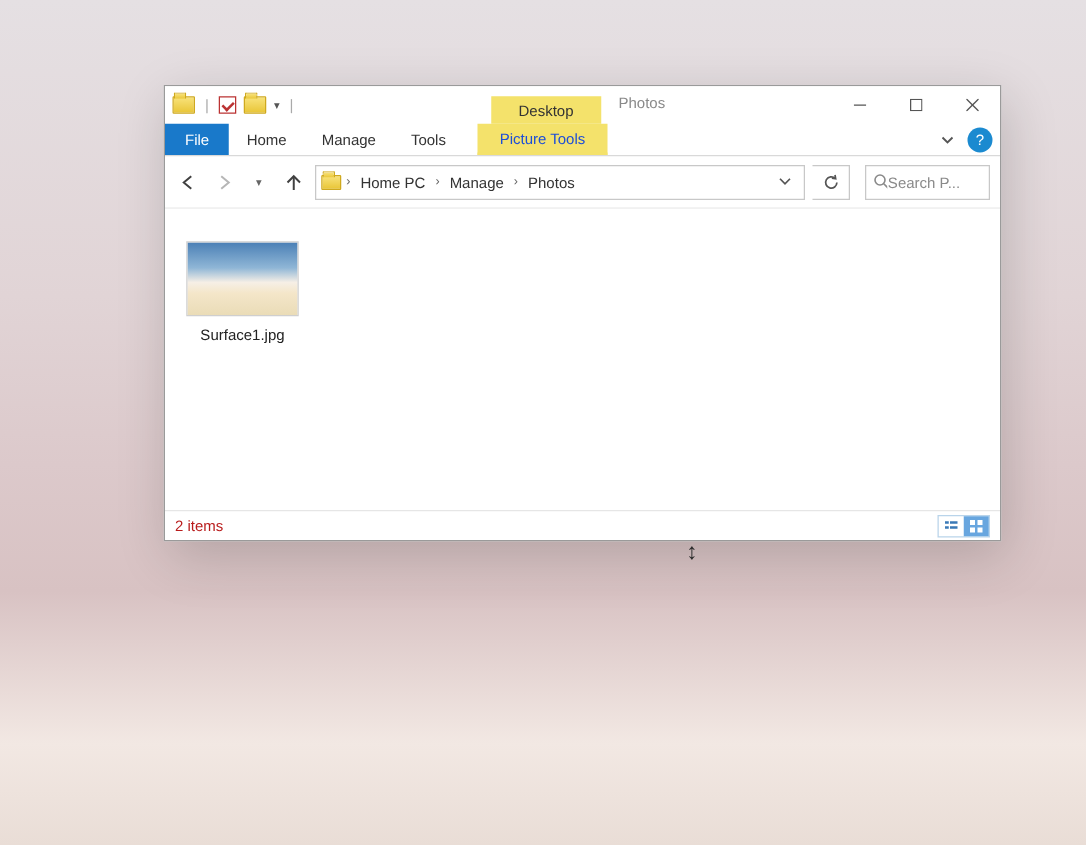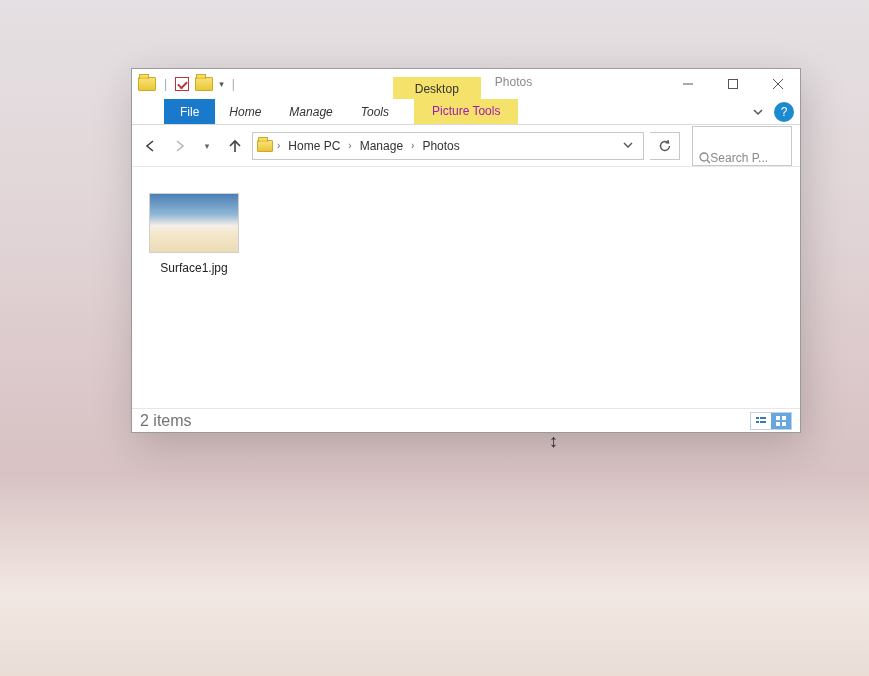--- a/index.html
+++ b/index.html
@@ -82,32 +82,31 @@
   }
   .win-btn svg { stroke:#555; }
   
   .ribbon {
     height:26px;
     display:flex;
     align-items:stretch;
     border-bottom:1px solid #d9d9d9;
     font-size:12px;
     position:relative;
-    padding-left:32px;
   }
   .ribbon .file-tab{
     background:#1979ca;color:#fff;
     padding:0 16px;display:flex;align-items:center;
   }
   .ribbon .tab{
-    padding:0 14px;display:flex;align-items:center;color:#333;cursor:pointer;font-style:italic;
+    padding:0 14px;display:flex;align-items:center;color:#333;cursor:pointer;
   }
   .ribbon .context-label{
     background:#f4e26b;
-    padding:0 18px;display:flex;align-items:center;color:#a21caf;
+    padding:0 18px;display:flex;align-items:center;color:#1d4ed8;
     border-bottom:2px solid #f4e26b;
     margin-left:11px;
   }
   .ribbon .spacer{flex:1;}
   .ribbon .collapse{
     padding:0 8px;display:flex;align-items:center;color:#555;cursor:pointer;
   }
   .ribbon .help{
     width:20px;height:20px;border-radius:50%;background:#1b8ad0;color:#fff;
     font-size:12px;display:flex;align-items:center;justify-content:center;margin:3px 6px 0 2px;cursor:pointer;
@@ -139,22 +138,22 @@
   }
   .addressbar .crumb{padding:2px 4px;cursor:pointer;}
   .addressbar .chev{color:#666;font-size:10px;padding:0 2px;}
   .addressbar .end{margin-left:auto;display:flex;align-items:center;}
   .addressbar .addr-drop{padding:4px 6px;cursor:pointer;color:#555;}
   .refresh-btn{
     width:30px;height:28px;border:1px solid #c8c8c8;border-left:none;
     display:flex;align-items:center;justify-content:center;color:#555;cursor:pointer;
   }
   .searchbox{
-    width:100px;height:40px;border:1px solid #c8c8c8;margin-left:6px;
-    display:flex;align-items:flex-end;padding:0 6px;color:#7a7a7a;
+    width:100px;height:28px;border:1px solid #c8c8c8;margin-left:6px;
+    display:flex;align-items:center;padding:0 6px;color:#7a7a7a;
   }
   .searchbox input{border:none;outline:none;width:100%;font-size:12px;color:#333;}
   .searchbox input::placeholder{color:#8a8a8a;}
   
   .content{
     flex:1;
     padding:26px 10px 0 14px;
     display:flex;
     gap:8px;
     align-items:flex-start;
@@ -177,21 +176,21 @@
     background:
       linear-gradient(160deg,#d8c6d9 0%,#d1bdd0 28%,#c7b1c4 42%,#b05a3c 60%,#7b3825 78%,#4b2d24 100%);
   }
   .file-label{
     font-size:12px;color:#222;margin-top:8px;text-align:center;white-space:nowrap;
   }
   
   .statusbar{
     height:24px;border-top:1px solid #e6e6e6;
     display:flex;align-items:center;
-    font-size:16px;padding:0 8px;color:#737373;
+    font-size:12px;padding:0 8px;color:#b91c1c;
   }
   .statusbar .spacer{flex:1;}
   .view-toggle{
     display:flex;gap:0;border:1px solid #b9d4ea;height:18px;
   }
   .view-toggle .vbtn{
     width:20px;display:flex;align-items:center;justify-content:center;cursor:pointer;
   }
   .view-toggle .vbtn.active{background:#68a6df;}
   .cursor-resize{

